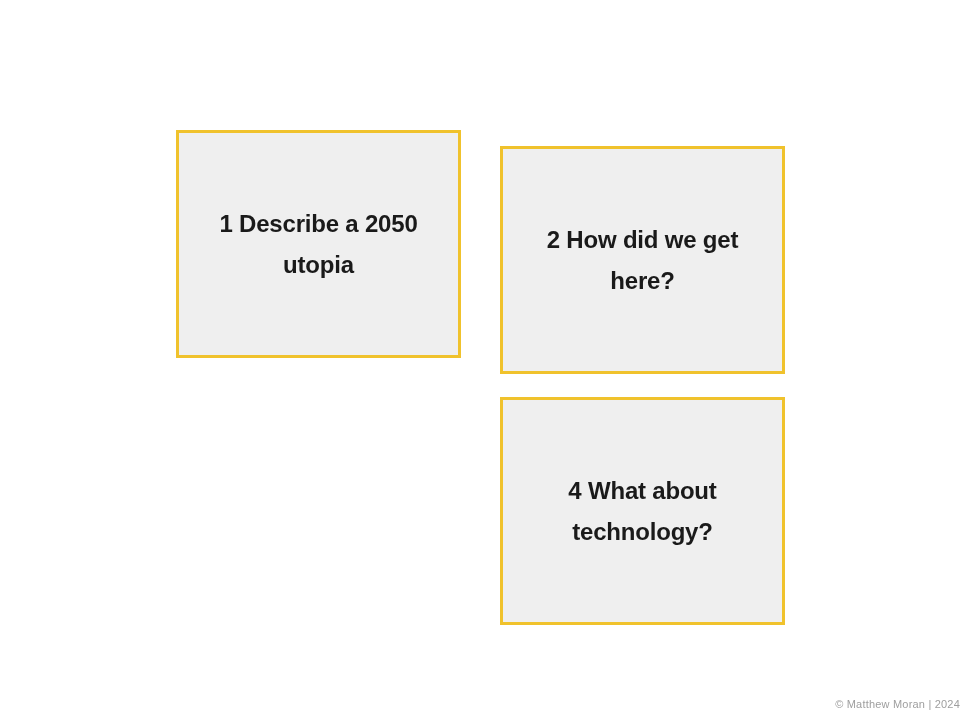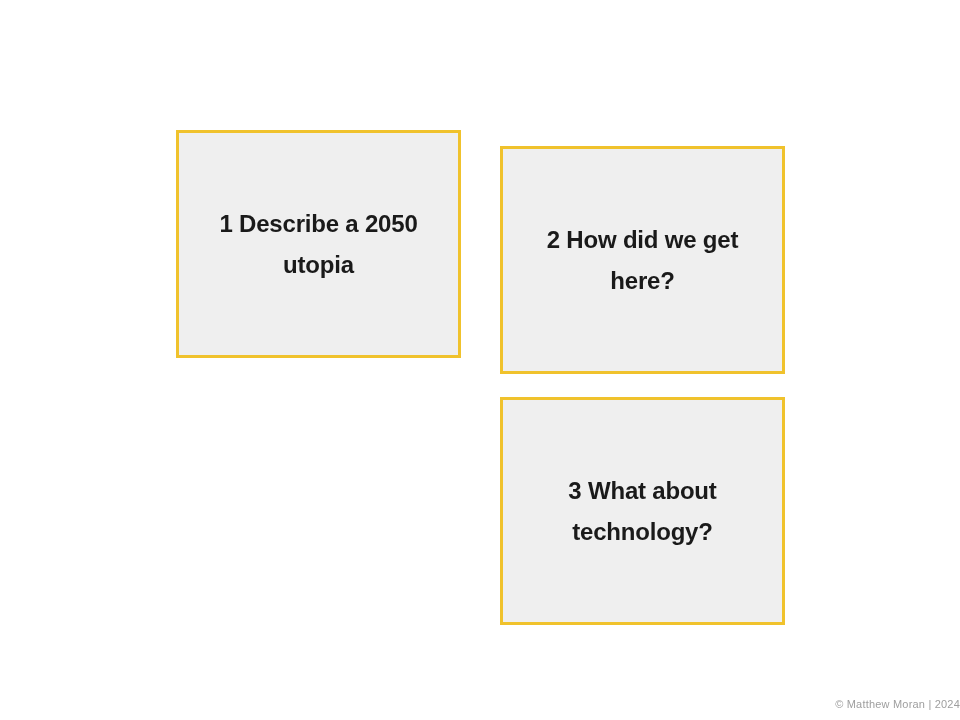--- a/index.html
+++ b/index.html
@@ -88,20 +88,20 @@
     <div class="card card-0">
       <div class="card-text">1 Describe a 2050 utopia</div>
     </div>
 
     <div class="card card-1">
       <div class="card-text">2 How did we get here?</div>
     </div>
 
 
     <div class="card card-3">
-      <div class="card-text">3 What about technology?</div>
+      <div class="card-text">4 What about technology?</div>
     </div>
 
   </div>
 
   <div class="footer">© Matthew Moran | 2024</div>
 
 </div>
 
 </body></html>

